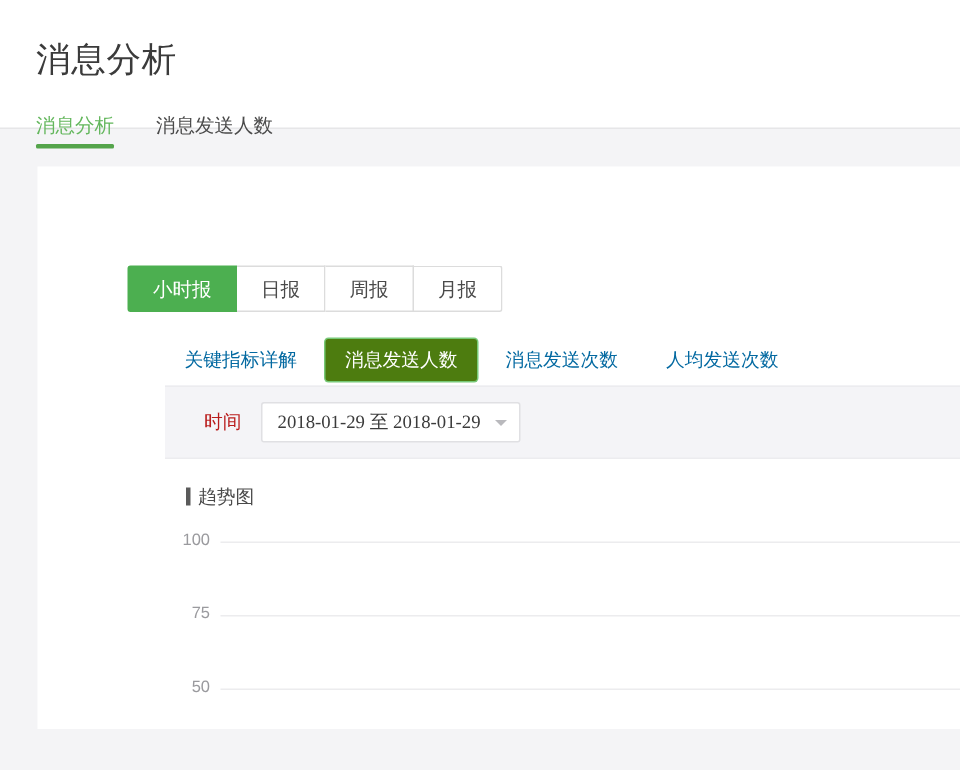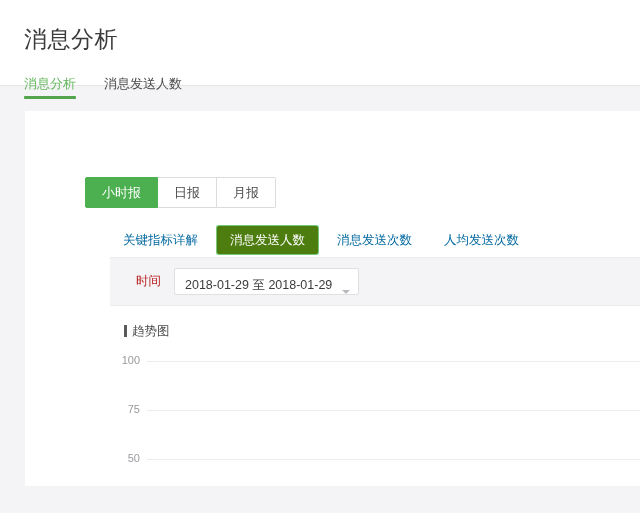--- a/index.html
+++ b/index.html
@@ -164,24 +164,25 @@
     margin-left: 26px;
     margin-right: 13px;
     white-space: nowrap;
   }
   .date-select {
     background: #ffffff;
     border: 1px solid #e0e0e3;
     border-radius: 2px;
     height: 27px;
     display: flex;
-    align-items: flex-end;
+    align-items: center;
     padding: 0 8px 0 10px;
     cursor: pointer;
     box-sizing: border-box;
+    font-family: Liberation Serif, serif;
   }
   .date-value {
     font-size: 12.5px;
     color: #3b3b3b;
     white-space: nowrap;
   }
   .caret {
     margin-left: 10px;
     width: 0;
     height: 0;
@@ -258,20 +259,21 @@
     <div class="nav-tab">消息发送人数</div>
   </div>
 </div>
 
 <div class="page-body">
   <div class="card">
 
     <div class="period-group">
       <div class="period-btn active">小时报</div>
       <div class="period-btn">日报</div>
+      <div class="period-btn">周报</div>
       <div class="period-btn">月报</div>
     </div>
 
     <div class="metric-tabs">
       <div class="metric-tab">关键指标详解</div>
       <div class="metric-tab active">消息发送人数</div>
       <div class="metric-tab">消息发送次数</div>
       <div class="metric-tab">人均发送次数</div>
     </div>
 

